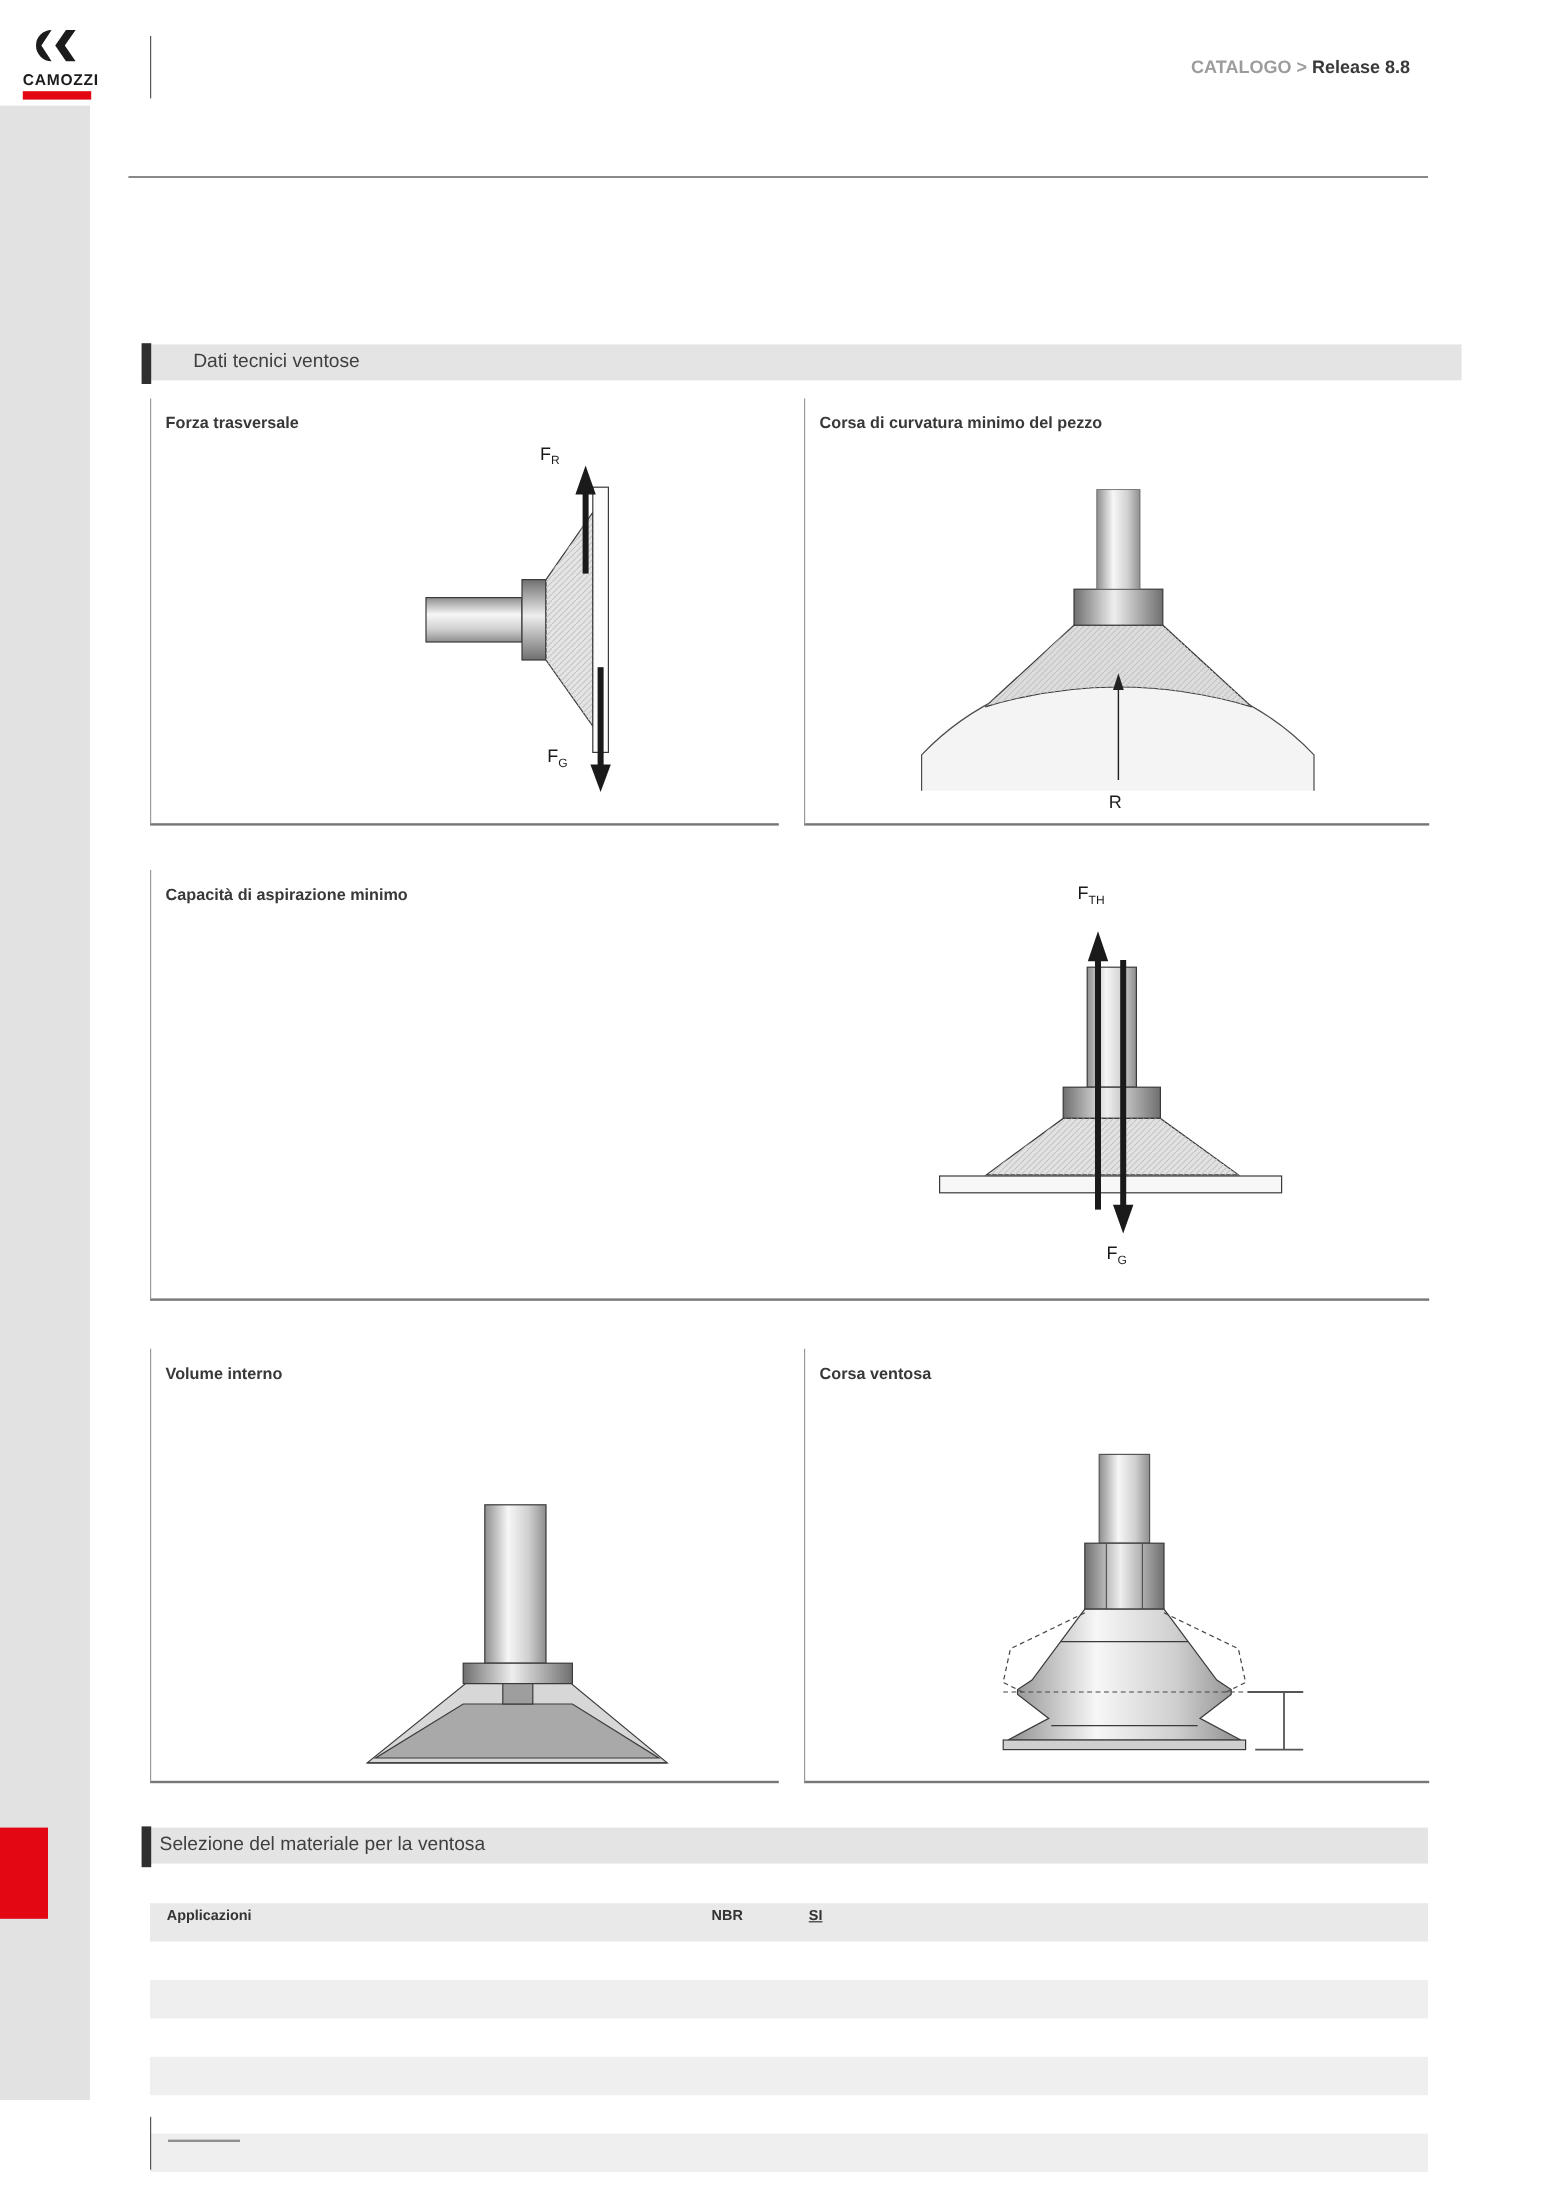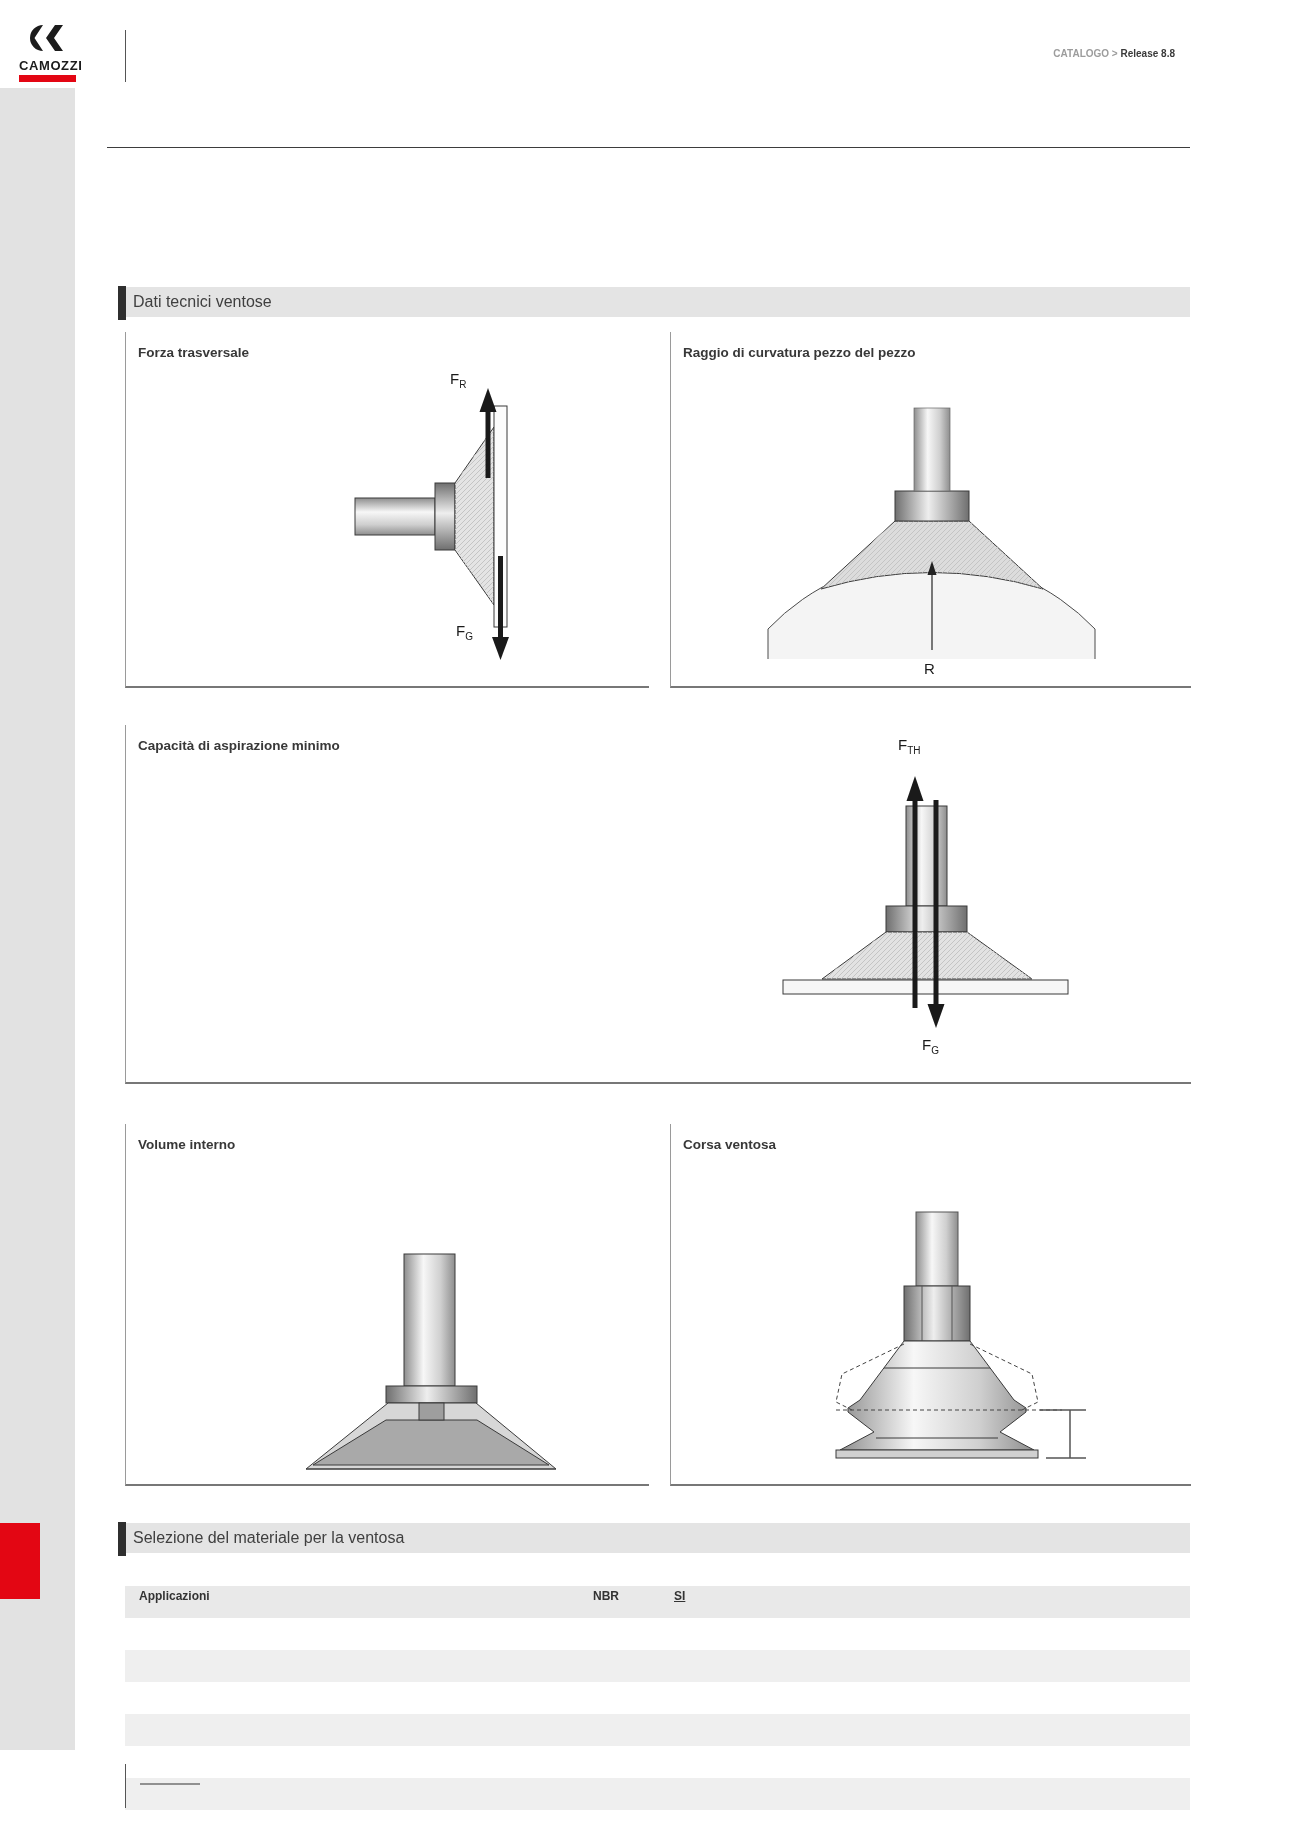--- a/index.html
+++ b/index.html
@@ -7,21 +7,21 @@
         font-family:"Liberation Sans", sans-serif;overflow:hidden;}
   .abs{position:absolute;}
   
   .sidebar{left:0;top:88px;width:75px;height:1662px;background:#e2e2e2;}
   .sidebar-red{left:0;top:1523px;width:40px;height:76px;background:#e30613;}
   
   .logo{left:19px;top:24px;width:58px;}
   .logo-text{display:block;font-size:13px;font-weight:800;letter-spacing:.6px;color:#1c1c1c;margin-top:2px;}
   .logo-bar{display:block;width:57px;height:7px;background:#e30613;margin-top:2px;}
   .hdr-divider{left:125px;top:30px;width:1px;height:52px;background:#555;}
-  .hdr-catalog{top:48px;right:125px;font-size:10px;color:#9c9c9c;font-weight:700;margin-left:46px;}
+  .hdr-catalog{top:48px;right:125px;font-size:15px;color:#9c9c9c;font-weight:700;margin-left:46px;}
   .hdr-catalog b{color:#3a3a3a;}
   .hdr-rule{left:107px;top:147px;width:1083px;height:1px;background:#3d3d3d;}
   
   .secbar{left:118px;width:1072px;height:30px;background:#e4e4e4;}
   .secbar .accent{position:absolute;left:0;top:-1px;width:8px;height:34px;background:#2f2f2f;}
   .secbar .sectitle{display:block;padding-left:15px;line-height:30px;font-size:16px;color:#3f3f3f;}
   
   .panel{border-left:1px solid #9a9a9a;border-bottom:2px solid #777;}
   .ptitle{position:absolute;left:12px;top:13px;font-size:13.5px;font-weight:700;color:#383838;}
   
@@ -55,30 +55,30 @@
       <path d="M36 1 L 27 14 L 36 27 L 44 27 L 35 14 L 44 1 Z" fill="#1c1c1c"></path>
     </svg>
     <span class="logo-text">CAMOZZI</span>
     <span class="logo-bar"></span>
   </div>
   <div class="abs hdr-divider"></div>
 
   <div class="abs hdr-catalog"><span>CATALOGO &gt; </span><b>Release 8.8</b></div>
   <div class="abs hdr-rule"></div>
 
-  <div class="abs secbar" style="top:287px;">
+  <div class="abs secbar" style="top:287px;padding-left:28px;">
     <span class="accent"></span>
     <span class="sectitle">Dati tecnici ventose</span>
   </div>
 
   <div class="abs panel" style="left:125px;top:332px;width:523px;height:354px;">
     <span class="ptitle">Forza trasversale</span>
   </div>
   <div class="abs panel" style="left:670px;top:332px;width:520px;height:354px;">
-    <span class="ptitle">Raggio di curvatura pezzo del pezzo</span>
+    <span class="ptitle">Corsa di curvatura minimo del pezzo</span>
   </div>
   <div class="abs panel" style="left:125px;top:725px;width:1065px;height:357px;">
     <span class="ptitle">Capacità di aspirazione minimo</span>
   </div>
   <div class="abs panel" style="left:125px;top:1124px;width:523px;height:360px;">
     <span class="ptitle">Volume interno</span>
   </div>
   <div class="abs panel" style="left:670px;top:1124px;width:520px;height:360px;">
     <span class="ptitle">Corsa ventosa</span>
   </div>

